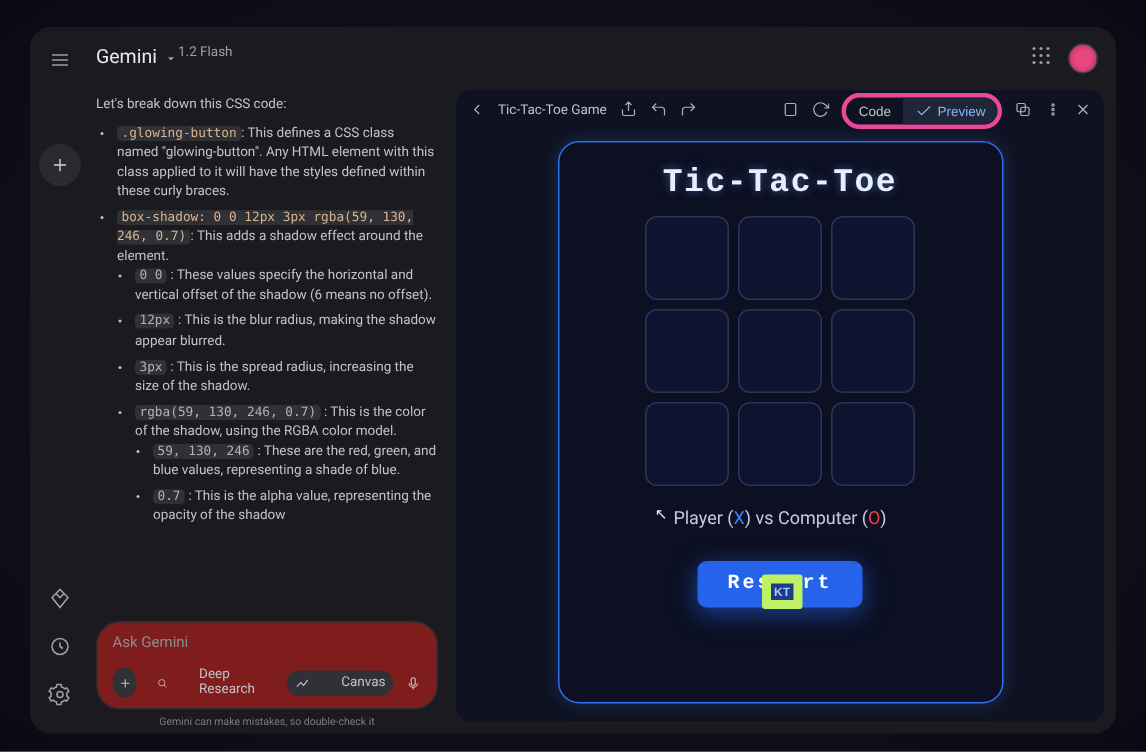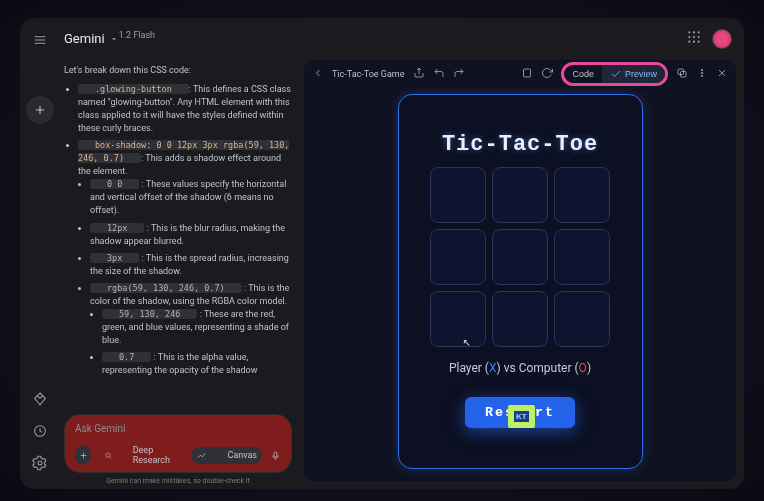--- a/index.html
+++ b/index.html
@@ -61,21 +61,21 @@
   }
   .scroll { flex: 1; overflow: hidden; font-size: 9px; line-height: 1.45; color: #c0c3c8; }
   .scroll p { margin-bottom: 6px; }
   .scroll ul { list-style: disc; padding-left: 14px; margin-bottom: 4px; }
   .scroll ul ul { padding-left: 12px; }
   .scroll li { margin-bottom: 4px; }
   .codechip {
     display: inline;
     background: #2f3136;
     color: #d9b48f;
-    padding: 0 17px;
+    padding: 0 3px;
     border-radius: 3px;
     font-family: ui-monospace, Menlo, Consolas, monospace;
     font-size: 8.5px;
   }
   .codechip.gray { color: #b0b3b8; }
   .ask-box {
     margin-top: 18px;
     background: #7f1d1d;
     border: 1px solid #2d2d33;
     border-radius: 16px;
@@ -120,30 +120,29 @@
     background: transparent; border: none; color: #c0c3c8;
     font-size: 9px; padding: 3px 8px; cursor: pointer;
     display: inline-flex; align-items: center; gap: 3px;
   }
   .segbtn button.on { background: #1e2638; color: #8ab4f8; }
   .canvas-body {
     flex: 1; display: flex; align-items: stretch; justify-content: center;
     padding: 6px 0 12px;
   }
   .game-card {
-    width: 245px;
+    width: 297px;
     margin: 0 auto;
     border: 1px solid #2e6eea;
     border-radius: 14px;
     box-shadow: 0 0 12px rgba(59,130,246,0.25);
     background: #0c1022;
     display: flex; flex-direction: column; align-items: center;
     padding: 14px 14px 18px;
     position: relative;
-    justify-content: center;
   }
   .game-title {
     font-family: "Courier New", ui-monospace, monospace;
     font-weight: bold;
     font-size: 22px;
     letter-spacing: 1px;
     color: #e8eefc;
     text-shadow: 0 0 6px rgba(110,160,255,0.5);
     margin-bottom: 10px;
   }

